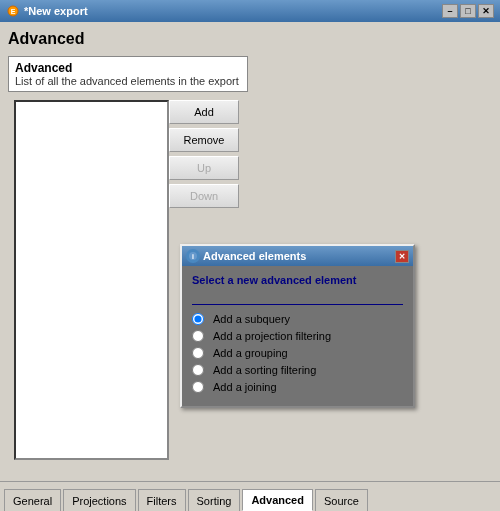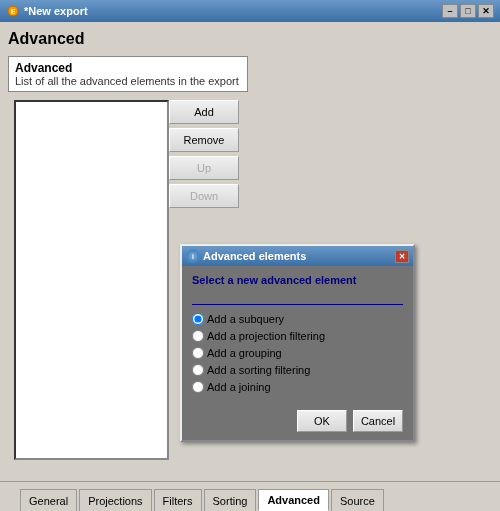--- a/index.html
+++ b/index.html
@@ -129,21 +129,21 @@
     
     .bottom-tabs {
       position: absolute;
       bottom: 0;
       left: 0;
       right: 0;
       height: 30px;
       background: #d4d0c8;
       display: flex;
       align-items: flex-end;
-      padding: 0 20px;
+      padding: 0 4px;
       border-top: 1px solid #999;
     }
     .tab {
       padding: 4px 8px;
       font-size: 11px;
       border: 1px solid #999;
       border-bottom: none;
       background: #d4d0c8;
       cursor: pointer;
       height: 22px;
@@ -218,21 +218,21 @@
       color: #000080;
       border-bottom: 1px solid #000080;
       margin-bottom: 8px;
       padding-bottom: 18px;
     }
     .radio-option {
       display: flex;
       align-items: flex-start;
       margin-bottom: 5px;
       font-size: 11px;
-      gap: 3px;
+      gap: 9px;
     }
     .radio-option input[type="radio"] {
       margin: 0;
       width: 12px;
       height: 12px;
     }
     .modal-footer {
       display: flex;
       justify-content: flex-end;
       padding: 4px 10px 8px;
@@ -344,18 +344,14 @@
       <div class="radio-option">
         <input type="radio" name="advanced-option" style="">
         <span>Add a sorting filtering</span>
       </div>
       <div class="radio-option">
         <input type="radio" name="advanced-option" style="">
         <span>Add a joining</span>
       </div>
     </div>
 
-    <div class="modal-footer">
-      <button class="modal-btn">OK</button>
-      <button class="modal-btn">Cancel</button>
-    </div>
   </div>
 </div>
 
 </body></html>

